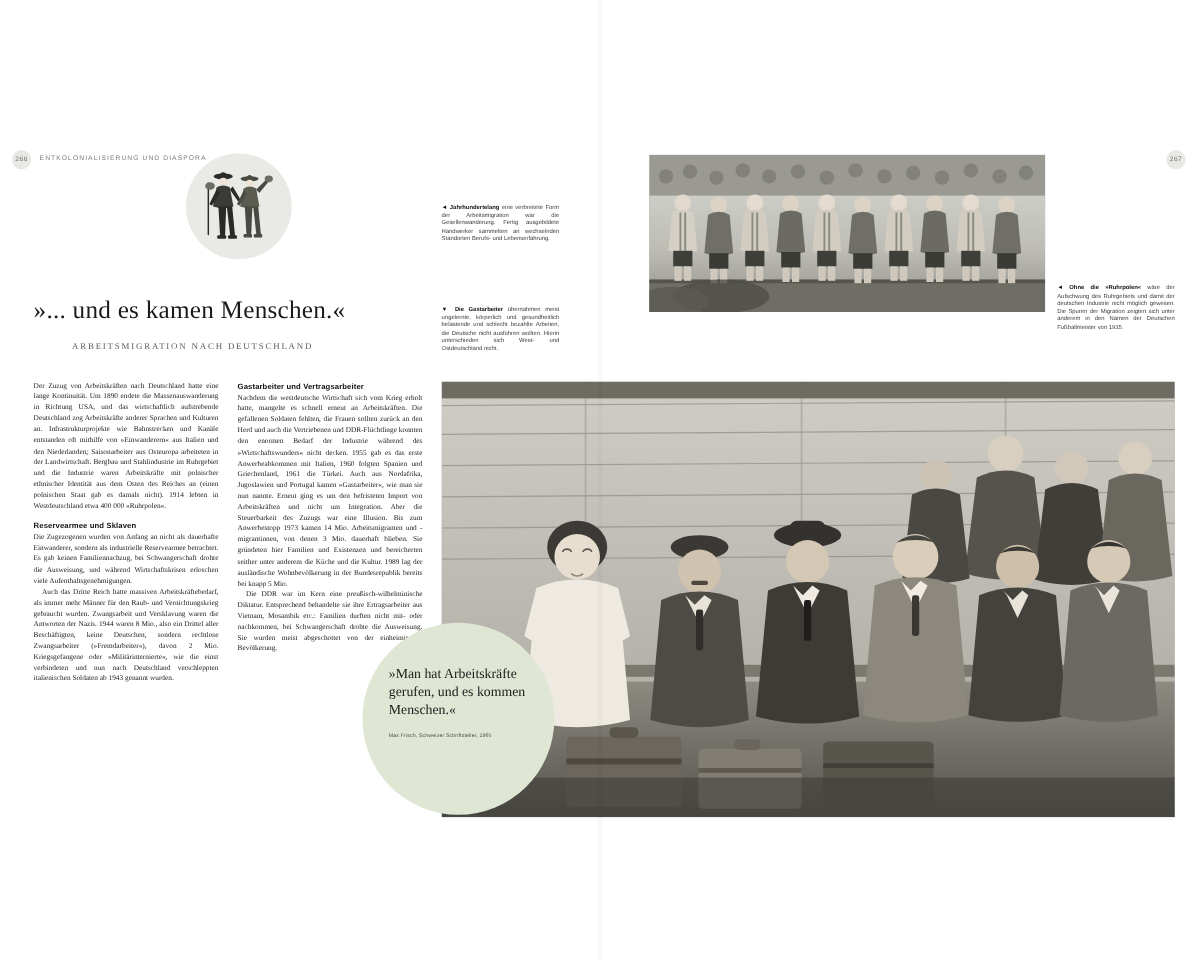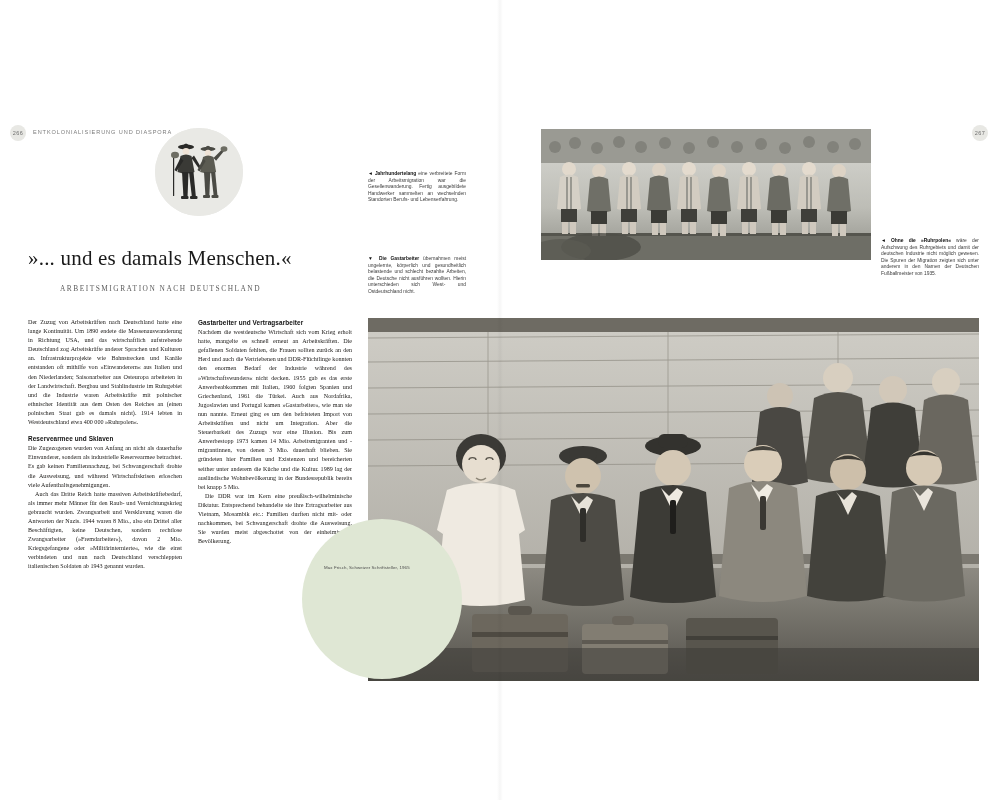--- a/index.html
+++ b/index.html
@@ -231,21 +231,21 @@
         <rect x="56.5" y="67" width="7" height="3" rx="1"></rect>
       </g>
 
       <g fill="#6d6d63">
         <ellipse cx="20" cy="27" rx="4" ry="3.2"></ellipse>
         <ellipse cx="69" cy="21" rx="3.4" ry="2.8"></ellipse>
       </g>
     </svg>
   </div>
 
-  <div class="headline">»... und es damals Menschen.«</div>
+  <div class="headline">»... und es kamen Menschen.«</div>
   <div class="subhead">Arbeitsmigration nach Deutschland</div>
 
   <div class="col" id="col1">
     <p class="first">Der Zuzug von Arbeitskräften nach Deutschland hatte eine lange Kontinuität. Um 1890 endete die Massenauswanderung in Richtung USA, und das wirtschaftlich aufstrebende Deutschland zog Arbeitskräfte anderer Sprachen und Kulturen an. Infrastrukturprojekte wie Bahnstrecken und Kanäle entstanden oft mithilfe von »Einwanderern« aus Italien und den Niederlanden; Saisonarbeiter aus Osteuropa arbeiteten in der Landwirtschaft. Bergbau und Stahlindustrie im Ruhrgebiet und die Industrie waren Arbeitskräfte mit polnischer ethnischer Identität aus dem Osten des Reiches an (einen polnischen Staat gab es damals nicht). 1914 lebten in Westdeutschland etwa 400 000 »Ruhrpolen«.</p>
     <h3>Reservearmee und Sklaven</h3>
     <p class="first">Die Zugezogenen wurden von Anfang an nicht als dauerhafte Einwanderer, sondern als industrielle Reservearmee betrachtet. Es gab keinen Familiennachzug, bei Schwangerschaft drohte die Ausweisung, und während Wirtschaftskrisen erloschen viele Aufenthaltsgenehmigungen.</p>
     <p>Auch das Dritte Reich hatte massiven Arbeitskräftebedarf, als immer mehr Männer für den Raub- und Vernichtungskrieg gebraucht wurden. Zwangsarbeit und Versklavung waren die Antworten der Nazis. 1944 waren 8 Mio., also ein Drittel aller Beschäftigten, keine Deutschen, sondern rechtlose Zwangsarbeiter (»Fremdarbeiter«), davon 2 Mio. Kriegsgefangene oder »Militärinternierte«, wie die einst verbindeten und nun nach Deutschland verschleppten italienischen Soldaten ab 1943 genannt wurden.</p>
   </div>
 
   <div class="col" id="col2">
@@ -499,17 +499,18 @@
         <rect x="244" y="298" width="22" height="9" rx="4" fill="#6b665d"></rect>
         <rect x="318" y="300" width="92" height="56" rx="4" fill="#58554d"></rect>
         <rect x="318" y="318" width="92" height="4" fill="#413f39"></rect>
       </g>
 
       <rect x="0" y="330" width="611" height="33" fill="#3d3b36" opacity="0.55"></rect>
     </svg>
   </div>
 
   <div class="pullquote">
+    <div class="pq-text">»Man hat Arbeitskräfte gerufen, und es kommen Menschen.«</div>
     <div class="pq-source">Max Frisch, Schweizer Schriftsteller, 1965</div>
   </div>
 
   <div class="gutter"></div>
 </div>
 
 </body></html>

